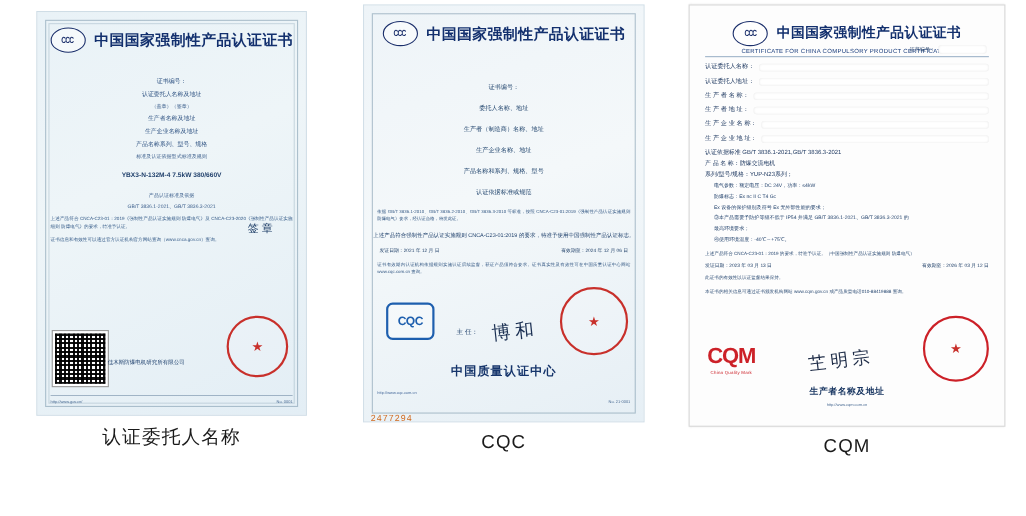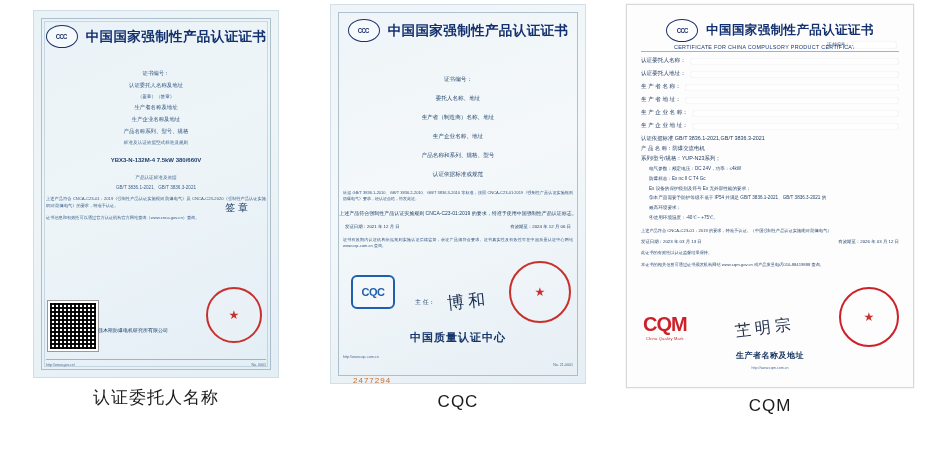--- a/index.html
+++ b/index.html
@@ -165,21 +165,21 @@
     position:absolute;left:0;right:0;bottom:38px;text-align:center;
     font-size:11px;color:#16356b;font-weight:bold;letter-spacing:1px;
   }
   .p2 .bottombar{
     position:absolute;left:12px;right:12px;bottom:16px;
     display:flex;justify-content:space-between;
     font-size:3.6px;color:#4a6b93;
   }
   .p2 .url{position:absolute;left:12px;bottom:24px;font-size:3.6px;color:#45689a;}
   .serial{
-    position:absolute;left:22px;bottom:-2px;
+    position:absolute;left:6px;bottom:-2px;
     font-size:8px;color:#d06a1f;letter-spacing:1px;
   }
 
   
   .p3 .body{position:absolute;left:0;right:0;top:52px;}
   .p3 .fieldrow{
     display:flex;align-items:center;
     margin:0 14px 5px;
     font-size:5.6px;color:#18335c;
   }

